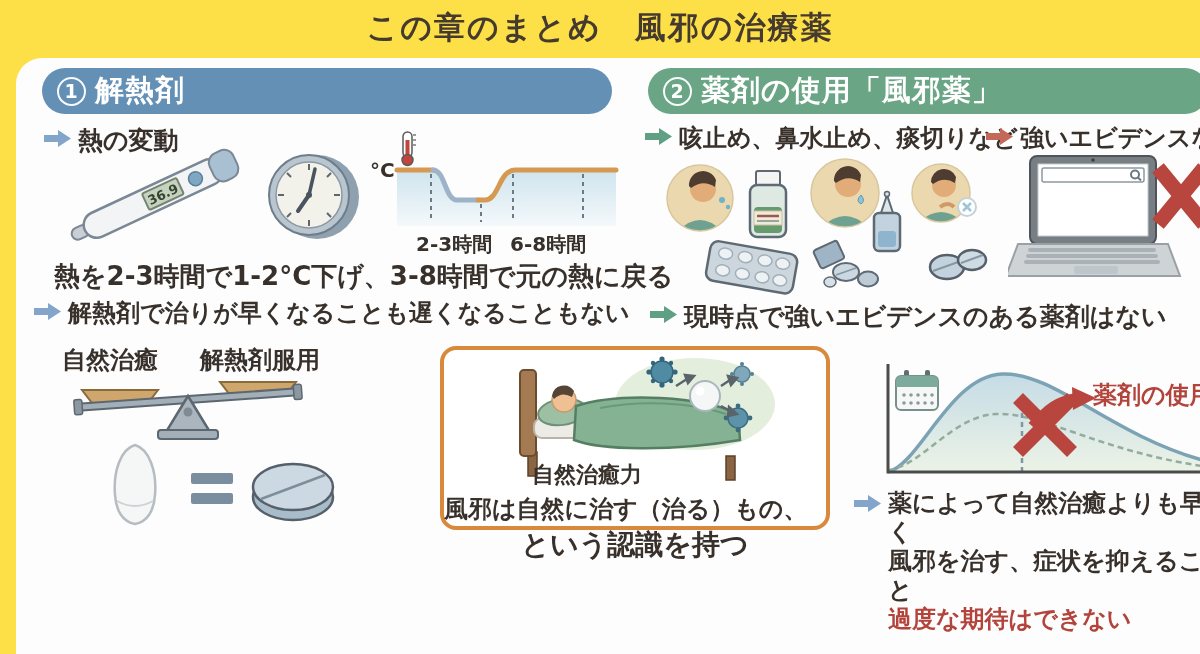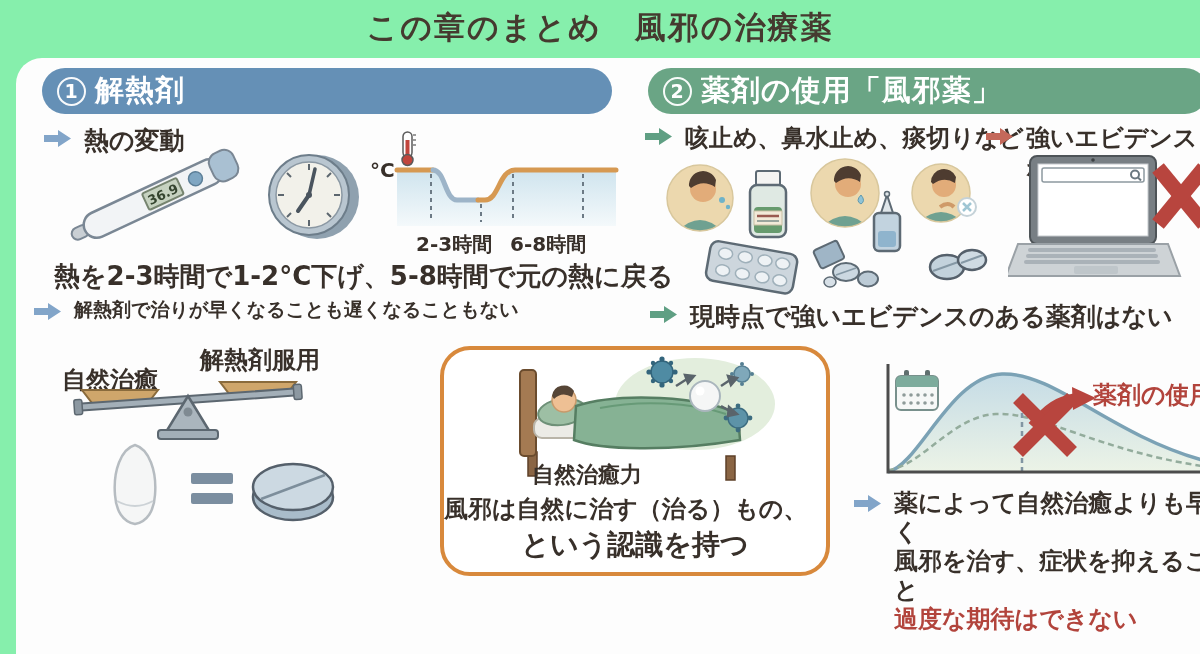--- a/index.html
+++ b/index.html
@@ -1,29 +1,29 @@
 <!DOCTYPE html>
 <html><head>
 <meta charset="utf-8">
 <style>
   * { margin:0; padding:0; box-sizing:border-box; }
   body { font-family:"DejaVu Sans","Liberation Sans",sans-serif; }
-  #canvas{ position:relative; width:1200px; height:654px; background:#86efac;
+  #canvas{ position:relative; width:1200px; height:654px; background:#fde047;
            overflow:hidden; color:#38302a; }
   .abs{ position:absolute; }
   .panel{ left:16px; top:58px; width:1400px; height:720px; background:#fdfdfd;
           border-radius:26px; }
   .hdr{ display:flex; align-items:center; gap:9px; color:#fff; font-weight:800;
         font-size:29px; padding-left:15px; letter-spacing:1px; }
   .hdr .circ{ flex:0 0 auto; width:29px; height:29px; border:2px solid rgba(255,255,255,.95);
         border-radius:50%; display:flex; align-items:center; justify-content:center;
         font-size:19px; font-weight:700; }
   .hdr-blue{ background:#6590b6; border-radius:24px; }
   .hdr-green{ background:#6aa585; border-radius:24px; }
-  .bullet{ display:flex; align-items:flex-start; gap:13px; font-weight:800; }
+  .bullet{ display:flex; align-items:flex-start; gap:7px; font-weight:800; }
   .bullet svg{ flex:0 0 auto; margin-top:5px; }
   .b{ font-weight:800; }
   .red{ color:#b2443c; }
   .title{ left:0; top:7px; width:1200px; text-align:center; font-size:31px;
           font-weight:800; color:#453a2f; letter-spacing:2px; }
   .tick{ font-size:20px; font-weight:800; }
   .lh{ line-height:29px; }
 </style>
 </head>
 <body>
@@ -101,30 +101,30 @@
       <line x1="120" y1="26" x2="120" y2="74"></line>
       <line x1="190" y1="26" x2="190" y2="74"></line>
     </g>
     <path d="M4,22 L40,22" stroke="#d69952" stroke-width="5" fill="none" stroke-linecap="round"></path>
     <path d="M40,22 C52,22 52,52 64,52 L85,52" stroke="#9db4c8" stroke-width="5" fill="none" stroke-linecap="round"></path>
     <path d="M85,52 L92,52 C106,52 106,22 122,22 L223,22" stroke="#d69952" stroke-width="5" fill="none" stroke-linecap="round"></path>
   </svg>
   <div class="abs tick" style="left:416px; top:231px;">2-3時間</div>
   <div class="abs tick" style="left:510px; top:231px;">6-8時間</div>
 
-  <div class="abs b" style="left:54px; top:259px; font-size:26px;">熱を2-3時間で1-2°C下げ、5-8時間で元の熱に戻る</div>
-
-  <div class="abs bullet" style="left:34px; top:297px; font-size:19px;">
+  <div class="abs b" style="left:54px; top:259px; font-size:26px;">熱を2-3時間で1-2°C下げ、3-8時間で元の熱に戻る</div>
+
+  <div class="abs bullet" style="left:34px; top:297px; font-size:24px;">
     <svg width="27" height="19" viewBox="0 0 27 19">
         <path d="M0 6h14V1l13 8.5L14 18v-5H0z" fill="#82a5c9"></path>
       </svg>
     <span>解熱剤で治りが早くなることも遅くなることもない</span>
   </div>
 
-  <div class="abs b" style="left:62px; top:344px; font-size:24px;margin-top:20px;">自然治癒</div>
+  <div class="abs b" style="left:62px; top:344px; font-size:24px;">自然治癒</div>
   <div class="abs b" style="left:200px; top:344px; font-size:24px;">解熱剤服用</div>
   <svg class="abs" style="left:60px; top:370px;" width="255" height="70" viewBox="0 0 255 70">
     <path d="M22,20 L98,20 L88,33 L32,33 Z" fill="#cfa66b" stroke="#8a6b3c" stroke-width="2"></path>
     <path d="M160,12 L236,12 L226,25 L170,25 Z" fill="#cfa66b" stroke="#8a6b3c" stroke-width="2"></path>
     <g transform="rotate(-4 128 30)">
       <rect x="18" y="26" width="220" height="7" rx="3.5" fill="#a3afb8" stroke="#5c6770" stroke-width="2"></rect>
       <rect x="14" y="22" width="8" height="15" rx="2" fill="#8c98a1" stroke="#5c6770" stroke-width="1.5"></rect>
       <rect x="234" y="22" width="8" height="15" rx="2" fill="#8c98a1" stroke="#5c6770" stroke-width="1.5"></rect>
     </g>
     <path d="M128,26 L106,62 L150,62 Z" fill="#aab5bd" stroke="#5c6770" stroke-width="2.5"></path>
@@ -139,21 +139,21 @@
       <rect x="88" y="32" width="42" height="11" rx="2"></rect>
       <rect x="88" y="52" width="42" height="11" rx="2"></rect>
     </g>
     <g>
       <ellipse cx="190" cy="56" rx="40" ry="23" fill="#a9bcca" stroke="#55606b" stroke-width="2.5"></ellipse>
       <ellipse cx="190" cy="46" rx="40" ry="23" fill="#ccd9e2" stroke="#55606b" stroke-width="2.5"></ellipse>
       <line x1="158" y1="58" x2="222" y2="34" stroke="#7d8e9b" stroke-width="2.5"></line>
     </g>
   </svg>
 
-  <div class="abs" style="left:440px; top:346px; width:390px; height:230px; border:4px solid #d8893c; border-radius:30px; background:#fff;">
+  <div class="abs" style="left:440px; top:346px; width:390px; height:184px; border:4px solid #d8893c; border-radius:16px; background:#fff;">
     <svg class="abs" style="left:46px; top:6px;" width="300" height="128" viewBox="0 0 300 128">
       <ellipse cx="205" cy="48" rx="80" ry="46" fill="#e3eedd"></ellipse>
       <rect x="38" y="96" width="9" height="24" fill="#8a6544" stroke="#5e4028" stroke-width="1.5"></rect>
       <rect x="236" y="100" width="9" height="24" fill="#8a6544" stroke="#5e4028" stroke-width="1.5"></rect>
       <rect x="30" y="14" width="16" height="86" rx="4" fill="#a47a52" stroke="#6b4c2e" stroke-width="2"></rect>
       <rect x="44" y="62" width="206" height="20" rx="8" fill="#ecebe6" stroke="#b9b4a8" stroke-width="2"></rect>
       <ellipse cx="72" cy="56" rx="24" ry="13" fill="#9dbfa4" stroke="#6e9077" stroke-width="2" transform="rotate(-8 72 56)"></ellipse>
       <circle cx="74" cy="44" r="12" fill="#eec094" stroke="#c89a6b" stroke-width="1.5"></circle>
       <path d="M62,40 a12,12 0 0 1 22,-5 l-2,6 q-10,-6 -18,2 z" fill="#564536"></path>
       <path d="M86,50 C130,36 212,40 248,58 L250,84 C180,96 110,94 84,84 Z" fill="#86b294" stroke="#567e62" stroke-width="2.5"></path>

